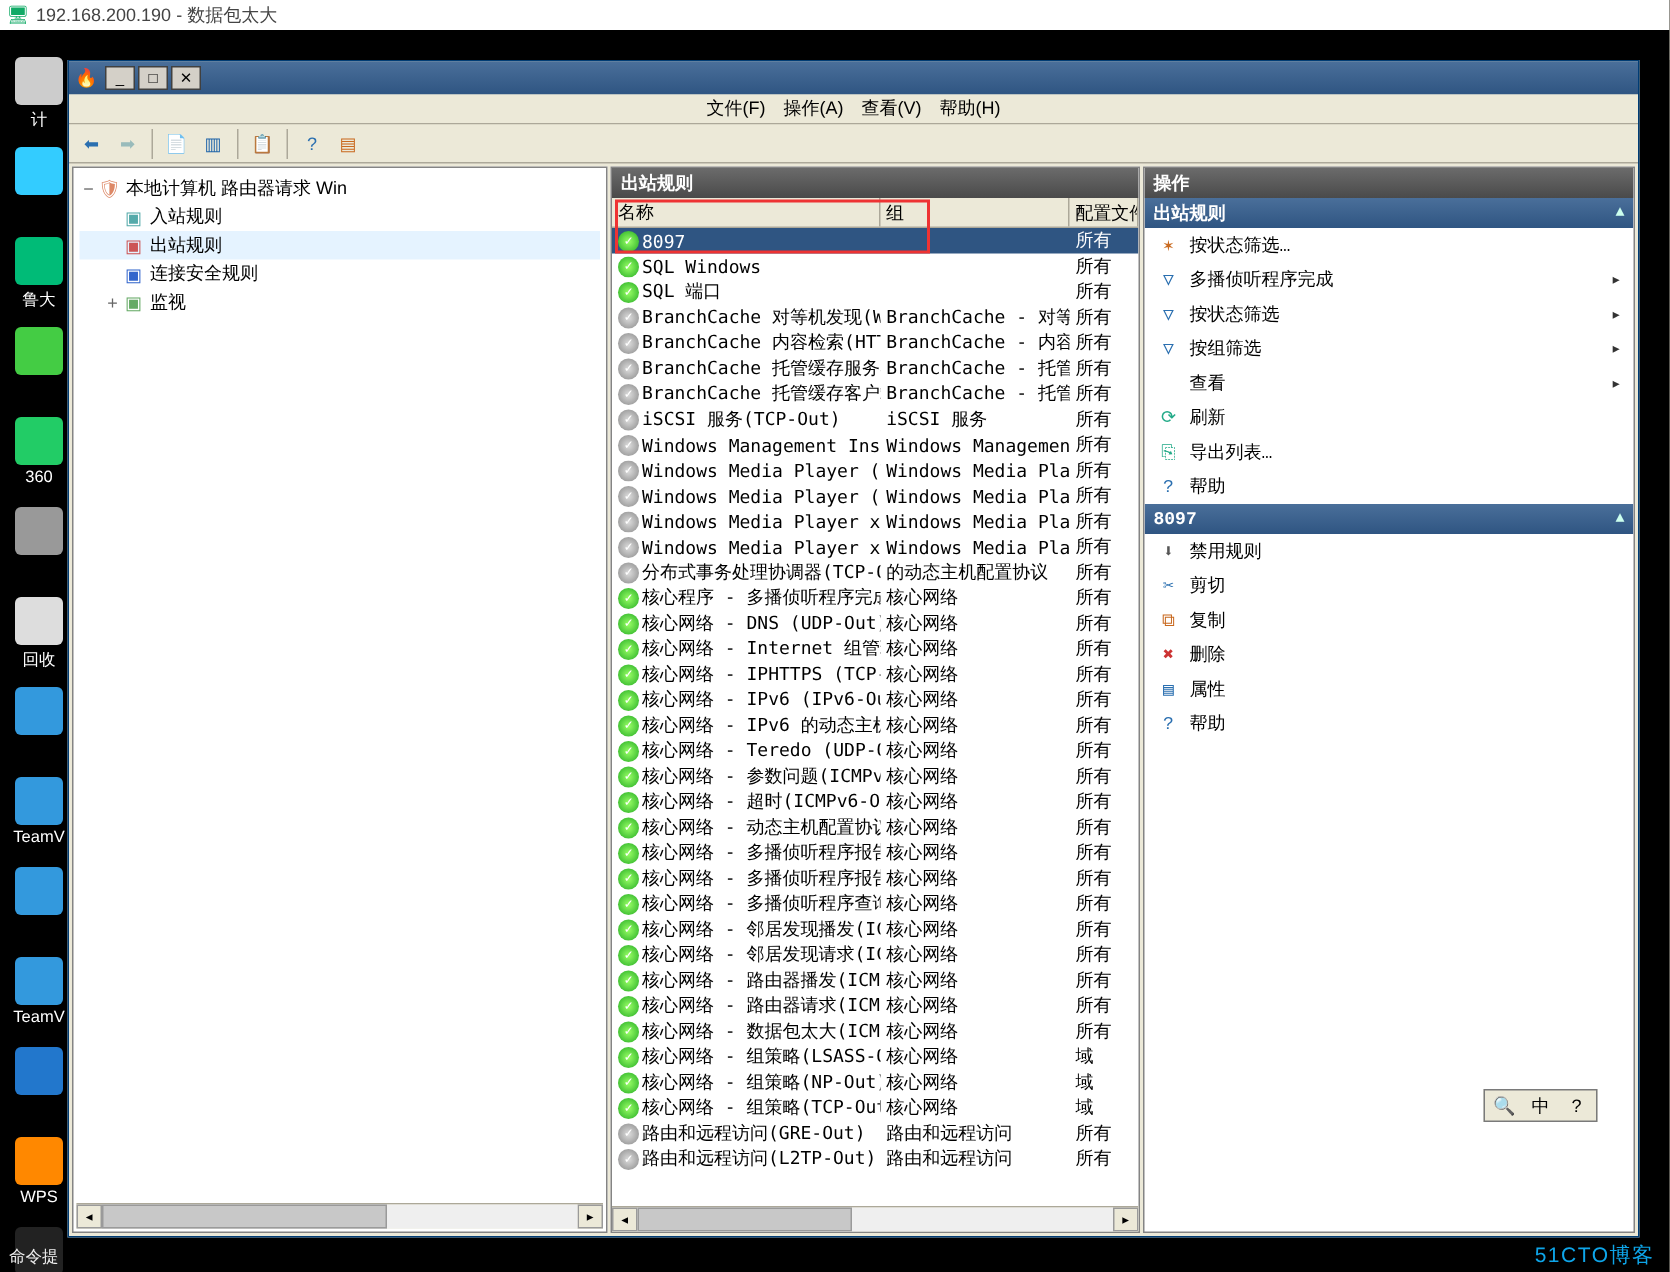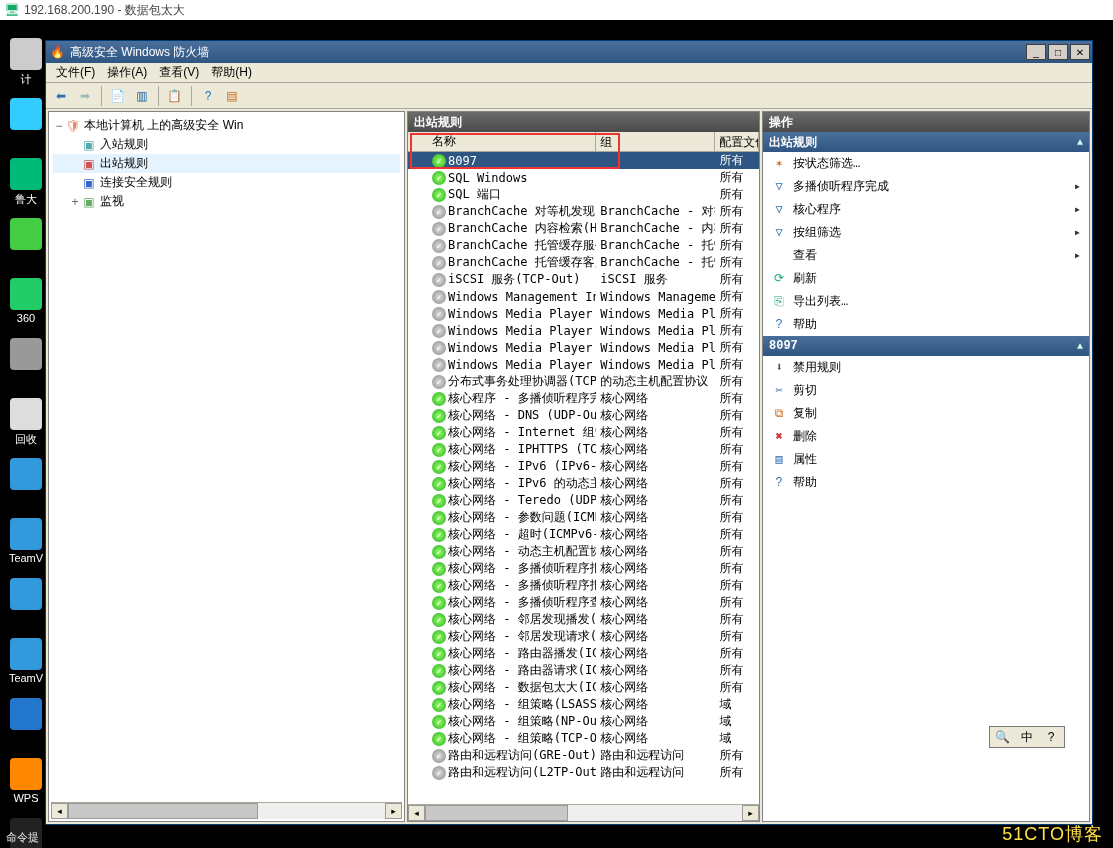--- a/index.html
+++ b/index.html
@@ -36,21 +36,21 @@
   }
   .titlebar {
     height:22px; background:linear-gradient(#4a6f9a,#2f5582);
     color:#fff; display:flex; align-items:center; padding:0 2px 0 4px;
     font-size:12px;
   }
   .titlebar .tb-icon{width:16px;height:16px;margin-right:4px;display:inline-flex;align-items:center;justify-content:center;color:#ffd060;}
   .titlebar .tb-title{flex:1;}
   .titlebar .winbtns{display:flex;gap:2px;}
   .titlebar .winbtn{width:20px;height:16px;background:#d4d0c8;border:1px solid #404040;font-size:10px;display:flex;align-items:center;justify-content:center;color:#000;}
-  .menubar{height:20px;background:#ece9d8;display:flex;align-items:center;padding:0 4px;border-bottom:1px solid #aca899;}
+  .menubar{height:20px;background:#ece9d8;display:flex;align-items:center;padding:0 4px;border-bottom:1px solid #aca899;justify-content:center;}
   .menubar .mitem{padding:0 6px;cursor:default;}
   .toolbar{height:26px;background:#ece9d8;display:flex;align-items:center;padding:0 4px;gap:2px;border-bottom:1px solid #aca899;}
   .toolbar .tbtn{width:22px;height:22px;border:1px solid transparent;display:flex;align-items:center;justify-content:center;color:#2a5;}
   .toolbar .sep{width:1px;height:20px;background:#aca899;margin:0 3px;}
   .body{flex:1;display:flex;overflow:hidden;}
   .pane{background:#fff;border:1px solid #848484;display:flex;flex-direction:column;overflow:hidden;}
   .pane.tree{width:188px;margin:2px 0 2px 2px;}
   .pane.list{flex:1;margin:2px;}
   .pane.actions{width:328px;margin:2px 2px 2px 0;font-family:Liberation Mono, monospace;}
   .pane-title{height:20px;background:linear-gradient(#6b6b6b,#4a4a4a);color:#fff;padding:2px 6px;font-weight:bold;display:flex;align-items:center;}
@@ -63,42 +63,42 @@
   
   .list-head{height:20px;background:#ece9d8;display:flex;border-bottom:1px solid #aca899;}
   .list-head .col{border-right:1px solid #aca899;padding:2px 4px;overflow:hidden;white-space:nowrap;}
   .list-body{flex:1;overflow:auto;font-family:SimSun,monospace;font-size:12px;}
   .row{display:flex;height:17px;align-items:center;white-space:nowrap;}
   .row .cell{padding:0 4px;overflow:hidden;}
   .row.sel{background:#2f5582;color:#fff;}
   .row .ricon{width:14px;height:14px;border-radius:50%;margin-right:2px;display:inline-flex;align-items:center;justify-content:center;font-size:9px;flex-shrink:0;}
   .ricon.green{background:radial-gradient(#9f6,#2a2);color:#fff;}
   .ricon.gray{background:radial-gradient(#ddd,#888);color:#fff;}
-  .c1{width:242px;display:flex;align-items:center;margin-left:20px;}
+  .c1{width:242px;display:flex;align-items:center;}
   .c2{width:170px;}
   .c3{width:60px;}
   .hl-red{position:absolute; border:2px solid #e33; pointer-events:none;}
   
   .act-body{flex:1;overflow:auto;}
   .act-section-title{height:20px;background:linear-gradient(#4a6f9a,#2f5582);color:#fff;padding:2px 6px;display:flex;align-items:center;font-weight:bold;}
   .act-section-title .sec-exp{margin-left:auto;color:#cfe;font-size:10px;}
   .act-item{display:flex;align-items:center;padding:3px 8px;cursor:default;}
   .act-item .aicon{width:16px;height:16px;margin-right:6px;display:inline-flex;align-items:center;justify-content:center;font-size:12px;}
   .act-item .achev{margin-left:auto;color:#333;}
   
   .hscroll{height:17px;background:#ece9d8;border-top:1px solid #aca899;display:flex;}
   .hscroll .track{flex:1;background:#efefef;position:relative;}
   .hscroll .thumb{position:absolute;left:0;top:0;height:100%;width:50%;background:#c8c8c8;border:1px solid #9a9a9a;}
   .hscroll .btn{width:17px;background:#ece9d8;border:1px solid #9a9a9a;display:flex;align-items:center;justify-content:center;font-size:9px;}
   
   .ime{position:absolute;right:48px;bottom:100px;height:22px;background:#ece9d8;border:1px solid #7a7a7a;display:flex;align-items:center;padding:0 4px;gap:6px;}
   .ime .ime-btn{width:18px;height:18px;display:flex;align-items:center;justify-content:center;border:1px solid transparent;}
   
   .bottom-icons{position:absolute;left:6px;bottom:3px;color:#eee;font-size:11px;}
-  .watermark{position:absolute;right:10px;bottom:2px;color:#fde047;font-size:18px;letter-spacing:1px;}
+  .watermark{position:absolute;right:10px;bottom:2px;color:#0ea5e9;font-size:14px;letter-spacing:1px;}
   .right-strip{position:absolute;right:0;top:20px;width:13px;height:20px;background:#ece9d8;border-left:1px solid #888;display:flex;align-items:center;justify-content:center;font-size:11px;color:#333;}
 </style>
 </head>
 <body>
 
 <div class="rdp-bar">
   <span class="icon-globe">🖥</span>
   <span>192.168.200.190 - 数据包太大</span>
 </div>
 <div class="right-strip">程</div>
@@ -160,21 +160,20 @@
       </div>
       <div class="dicon">
         <div class="bx" style="background:#222"></div>
         <div></div>
       </div>
     </div>
 
   <div class="fw-window">
     <div class="titlebar">
       <span class="tb-icon">🔥</span>
-      <span class="tb-title">高级安全 Windows 防火墙</span>
       <div class="winbtns">
         <div class="winbtn">_</div>
         <div class="winbtn">□</div>
         <div class="winbtn">✕</div>
       </div>
     </div>
     <div class="menubar" id="menubar">
         <span class="mitem">文件(F)</span>
         <span class="mitem">操作(A)</span>
         <span class="mitem">查看(V)</span>
@@ -193,21 +192,21 @@
       <div class="tbtn" style="color:#c96a20">▤</div>
     </div>
 
     <div class="body">
 
       <div class="pane tree">
         <div class="tree">
           <div class="tree-node">
             <span class="exp">−</span>
             <span class="ticon" style="color:#d86;">🛡</span>
-            <span>本地计算机 上的高级安全 Win</span>
+            <span>本地计算机 路由器请求 Win</span>
           </div>
           <div id="tree-children">
               <div class="tree-node tree-indent1">
                 <span class="exp"></span>
                 <span class="ticon" style="color:#5aa">▣</span>
                 <span>入站规则</span>
               </div>
               <div class="tree-node tree-indent1 sel">
                 <span class="exp"></span>
                 <span class="ticon" style="color:#c55">▣</span>
@@ -560,21 +559,21 @@
               <span class="aicon" style="color:#c96a20">✶</span>
               <span>按状态筛选…</span>
             </div>
             <div class="act-item">
               <span class="aicon" style="color:#2a6fb0">▽</span>
               <span>多播侦听程序完成</span>
               <span class="achev">▸</span>
             </div>
             <div class="act-item">
               <span class="aicon" style="color:#2a6fb0">▽</span>
-              <span>核心程序</span>
+              <span>按状态筛选</span>
               <span class="achev">▸</span>
             </div>
             <div class="act-item">
               <span class="aicon" style="color:#2a6fb0">▽</span>
               <span>按组筛选</span>
               <span class="achev">▸</span>
             </div>
             <div class="act-item">
               <span class="aicon" style="color:#555"> </span>
               <span>查看</span>

